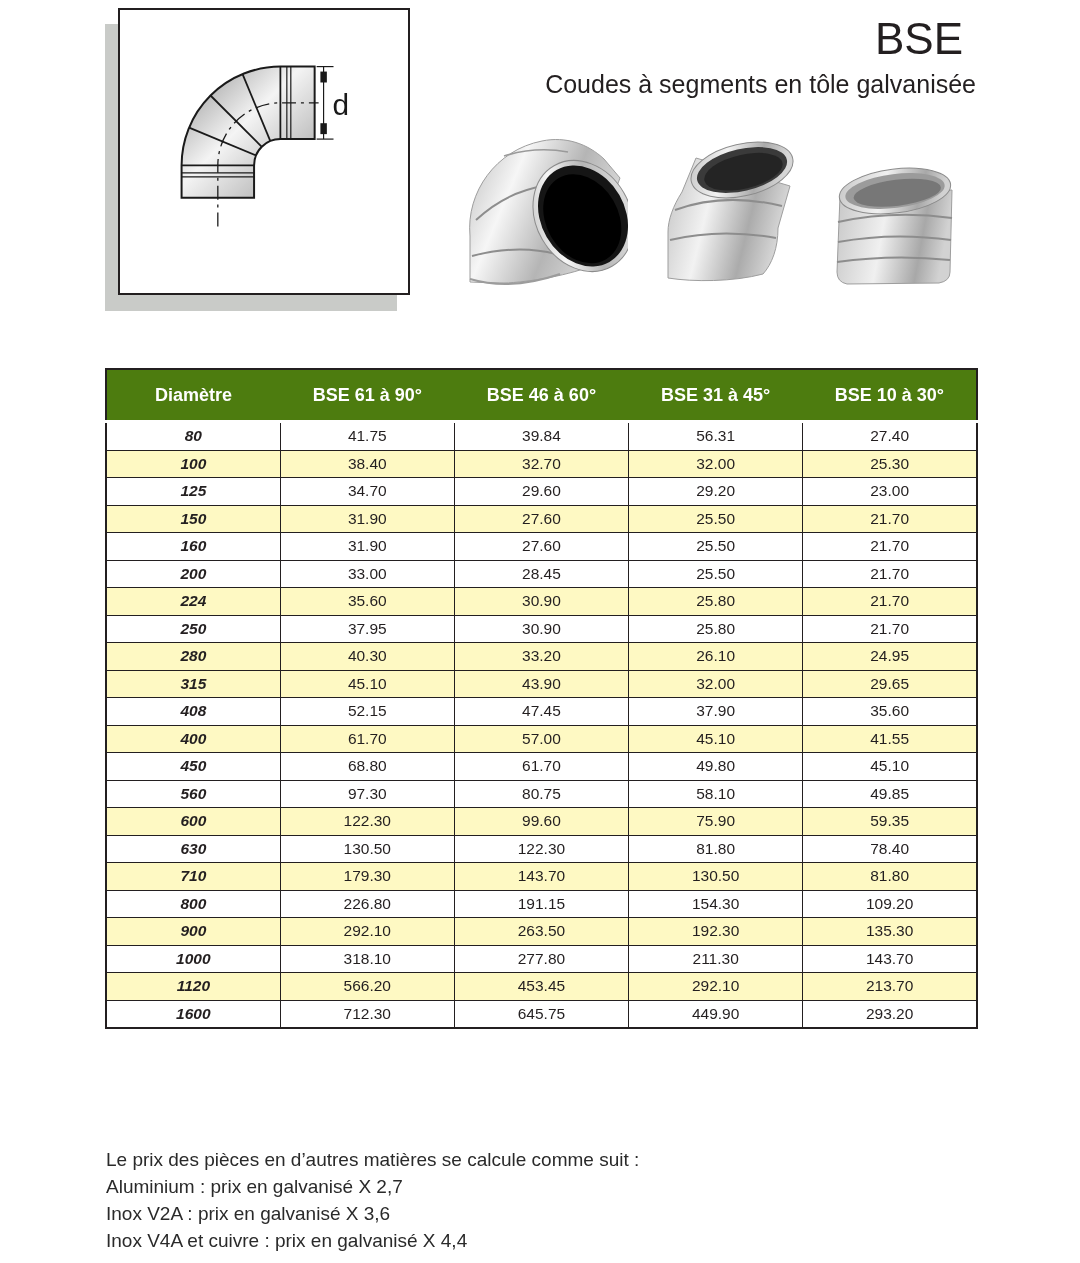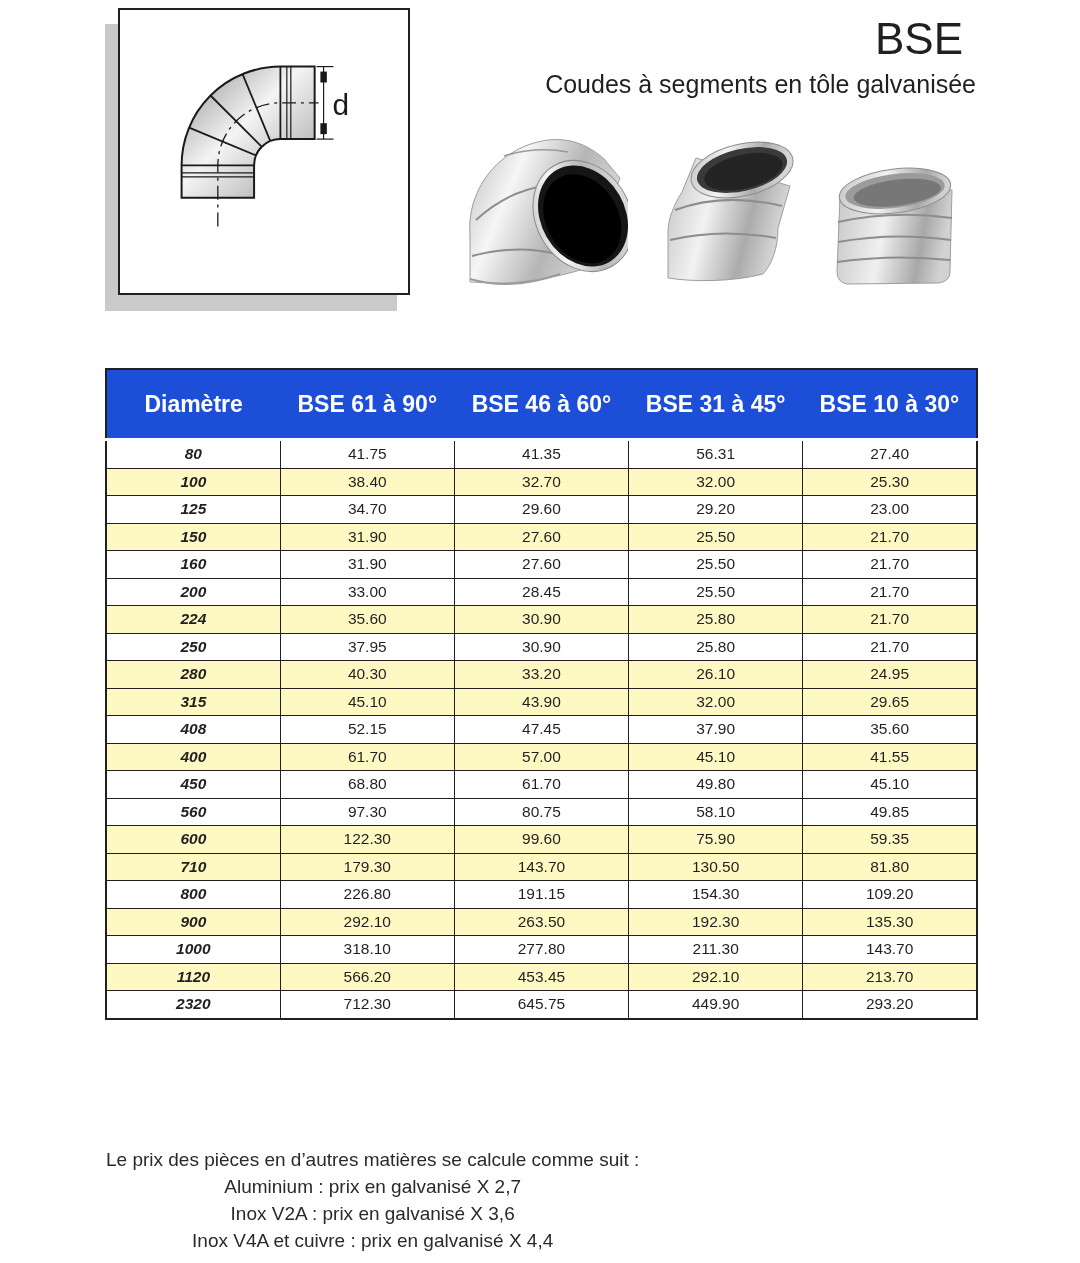--- a/index.html
+++ b/index.html
@@ -30,38 +30,38 @@
   .photo-1{left:456px;top:124px;}
   .photo-2{left:658px;top:130px;}
   .photo-3{left:833px;top:160px;}
   
   table.price-table{
     position:absolute;left:105px;top:368px;width:873px;
     border-collapse:collapse;table-layout:fixed;
     border:2px solid #231f20;
   }
   .price-table th{
-    background:#1d4ed8;color:#ffffff;
-    height:50px;font-size:23px;font-weight:bold;
+    background:#4d7c0f;color:#ffffff;
+    height:50px;font-size:18px;font-weight:bold;
     border:none;border-bottom:3px solid #ffffff;
-    text-align:center;vertical-align:middle;padding:9px;
+    text-align:center;vertical-align:middle;padding:0;
   }
   .price-table td{
     border:1.6px solid #231f20;
     height:26.5px;padding:0;text-align:center;vertical-align:middle;
     font-size:15.5px;background:#ffffff;
   }
   .price-table tr.alt td{background:#fef9c3;}
   .price-table td:first-child{font-weight:bold;font-style:italic;}
   
   .notes{
     position:absolute;left:106px;top:1146px;
     font-size:19px;line-height:27px;color:#2a2a2a;
   }
-  .notes p{margin:0;text-align:center;}
+  .notes p{margin:0;}
 </style>
 </head>
 <body>
 
 <div class="diagram-shadow"></div>
 
 <div class="diagram-box">
   <svg width="288" height="283" viewBox="0 0 290 285">
     <defs>
       <linearGradient id="gmetal" x1="0" y1="0" x2="1" y2="1">
@@ -171,21 +171,21 @@
       <th>BSE 61 à 90°</th>
       <th>BSE 46 à 60°</th>
       <th>BSE 31 à 45°</th>
       <th>BSE 10 à 30°</th>
     </tr>
   </thead>
   <tbody>
       <tr>
         <td>80</td>
         <td>41.75</td>
-        <td>41.35</td>
+        <td>39.84</td>
         <td>56.31</td>
         <td>27.40</td>
       </tr>
       <tr class="alt">
         <td>100</td>
         <td>38.40</td>
         <td>32.70</td>
         <td>32.00</td>
         <td>25.30</td>
       </tr>
@@ -273,20 +273,27 @@
         <td>58.10</td>
         <td>49.85</td>
       </tr>
       <tr class="alt">
         <td>600</td>
         <td>122.30</td>
         <td>99.60</td>
         <td>75.90</td>
         <td>59.35</td>
       </tr>
+      <tr>
+        <td>630</td>
+        <td>130.50</td>
+        <td>122.30</td>
+        <td>81.80</td>
+        <td>78.40</td>
+      </tr>
       <tr class="alt">
         <td>710</td>
         <td>179.30</td>
         <td>143.70</td>
         <td>130.50</td>
         <td>81.80</td>
       </tr>
       <tr>
         <td>800</td>
         <td>226.80</td>
@@ -309,21 +316,21 @@
         <td>143.70</td>
       </tr>
       <tr class="alt">
         <td>1120</td>
         <td>566.20</td>
         <td>453.45</td>
         <td>292.10</td>
         <td>213.70</td>
       </tr>
       <tr>
-        <td>2320</td>
+        <td>1600</td>
         <td>712.30</td>
         <td>645.75</td>
         <td>449.90</td>
         <td>293.20</td>
       </tr>
     </tbody>
 </table>
 
 <div class="notes">
   <p>Le prix des pièces en d’autres matières se calcule comme suit :</p>

